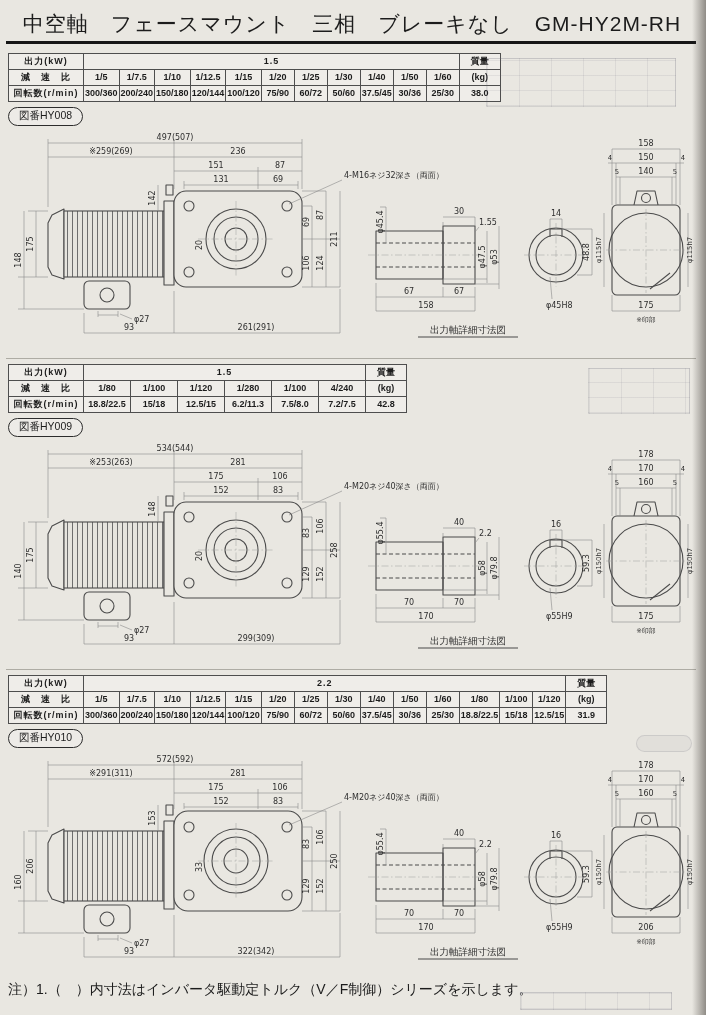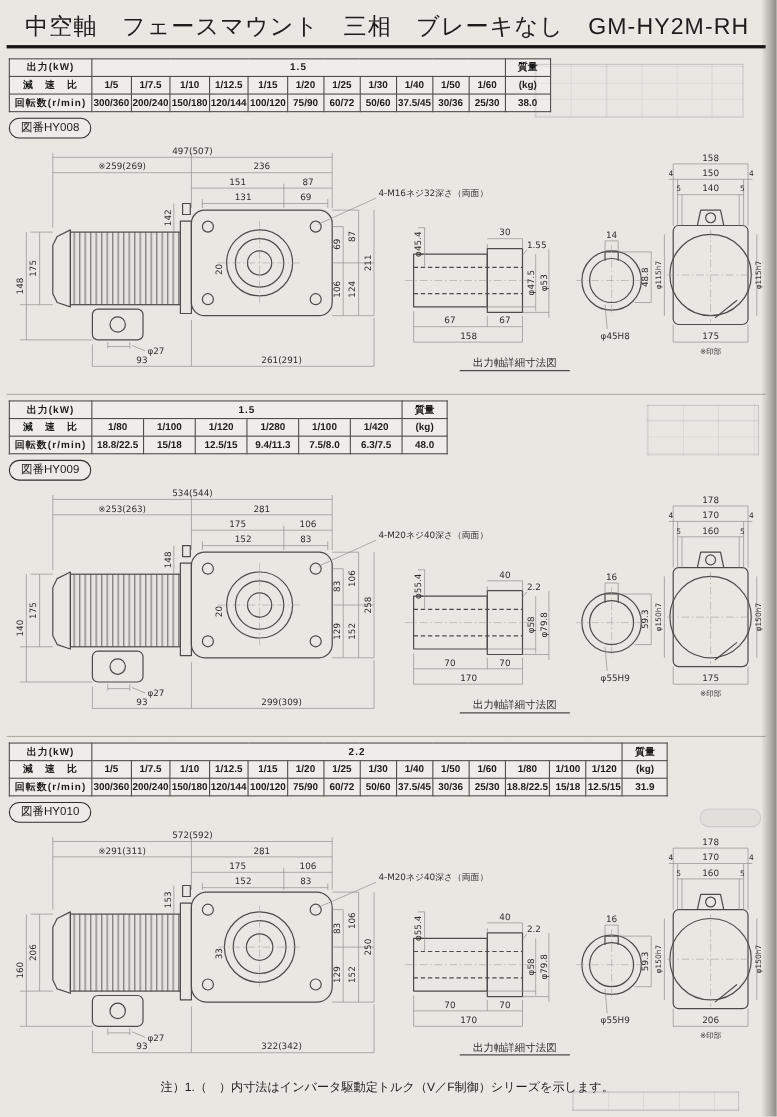--- a/index.html
+++ b/index.html
@@ -22,21 +22,21 @@
   svg.drawing{display:block;margin-top:1px;}
   svg text{font-family:"DejaVu Sans",sans-serif;font-size:8px;fill:#2e2e2e;text-anchor:middle;}
   svg text.ts{text-anchor:start;}
   svg text.t7{font-size:6.8px;}
   svg text.t10{font-size:9.5px;}
   .obj{fill:none;stroke:#4b4b4b;stroke-width:1.1;stroke-linejoin:round;}
   .objf{fill:#e9e7e1;stroke:#4b4b4b;stroke-width:1.1;stroke-linejoin:round;}
   .dim{fill:none;stroke:#8a8a8a;stroke-width:.6;}
   .cl{fill:none;stroke:#9c9c9c;stroke-width:.5;stroke-dasharray:7 2.5 1.5 2.5;}
   .dash{stroke-dasharray:4 2.5;}
-  .footnote{font-size:11px;margin:7px 0 0 2px;text-align:center;}
+  .footnote{font-size:14px;margin:7px 0 0 2px;}
   .edge-shadow{position:absolute;top:0;right:0;width:14px;height:1015px;
     background:linear-gradient(to right,rgba(0,0,0,0),rgba(55,50,45,.5));pointer-events:none;}
   .ghost{position:absolute;border:1px solid rgba(95,95,115,.16);
     background:
       repeating-linear-gradient(90deg,rgba(95,95,115,.10) 0 1px,transparent 1px 32px),
       repeating-linear-gradient(0deg,rgba(95,95,115,.10) 0 1px,transparent 1px 15px);
     pointer-events:none;}
   .ghost.pill{border-radius:9px;background:rgba(95,95,115,.06);}
   .ghost-a{top:58px;left:486px;width:188px;height:47px;}
   .ghost-b{top:368px;left:588px;width:100px;height:44px;}
@@ -205,32 +205,32 @@
         <td class="val" colspan="6">1.5</td>
         <td class="mass">質量</td>
       </tr>
       <tr>
         <td class="lbl">減　速　比</td>
         <td style="min-width:44px">1/80</td>
         <td style="min-width:44px">1/100</td>
         <td style="min-width:44px">1/120</td>
         <td style="min-width:44px">1/280</td>
         <td style="min-width:44px">1/100</td>
-        <td style="min-width:44px">1/420</td>
+        <td style="min-width:44px">4/240</td>
         <td class="mass">(kg)</td>
       </tr>
       <tr>
         <td class="lbl">回転数(r/min)</td>
         <td>18.8/22.5</td>
         <td>15/18</td>
         <td>12.5/15</td>
-        <td>9.4/11.3</td>
+        <td>6.2/11.3</td>
         <td>7.5/8.0</td>
-        <td>6.3/7.5</td>
-        <td class="mass">48.0</td>
+        <td>7.2/7.5</td>
+        <td class="mass">42.8</td>
       </tr>
     </tbody>
       </table>
     <div class="fig-pill"><span>図番HY009</span></div>
 
     <svg class="drawing" width="690" height="225" viewBox="0 0 690 225">
       <g>
         <path class="objf" d="M58,82 L46,88 L42,96 L42,140 L46,148 L58,152 Z"></path>
         <rect x="58" y="84" width="100" height="66" fill="url(#fins)" stroke="#4b4b4b" stroke-width="1.1"></rect>
         <rect class="objf" x="158" y="74" width="10" height="84"></rect>

